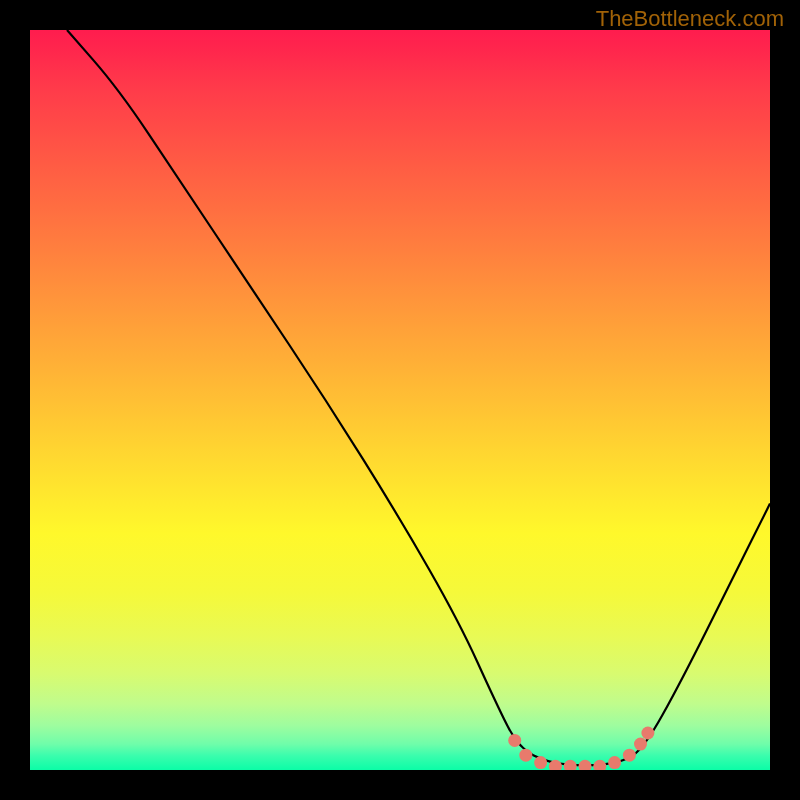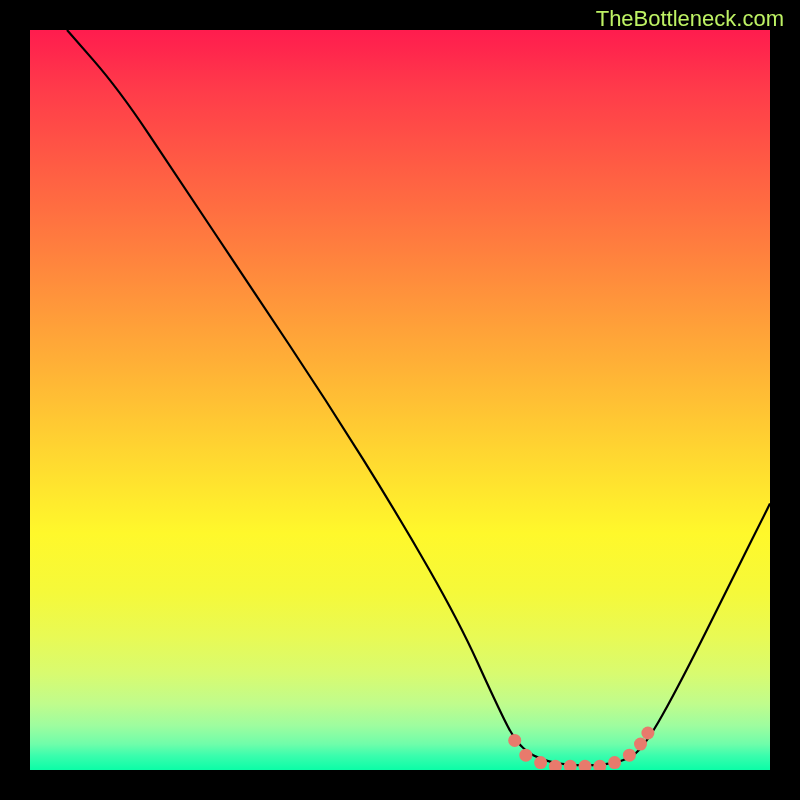--- a/index.html
+++ b/index.html
@@ -7,21 +7,21 @@
     width: 800px;
     height: 800px;
     background: #000;
     position: relative;
     font-family: Arial, sans-serif;
   }
   .watermark {
     position: absolute;
     top: 6px;
     right: 16px;
-    color: #bef264;
+    color: #a16207;
     font-size: 22px;
     font-weight: 500;
     z-index: 10;
   }
   .plot-area {
     position: absolute;
     left: 30px;
     top: 30px;
     width: 740px;
     height: 740px;

